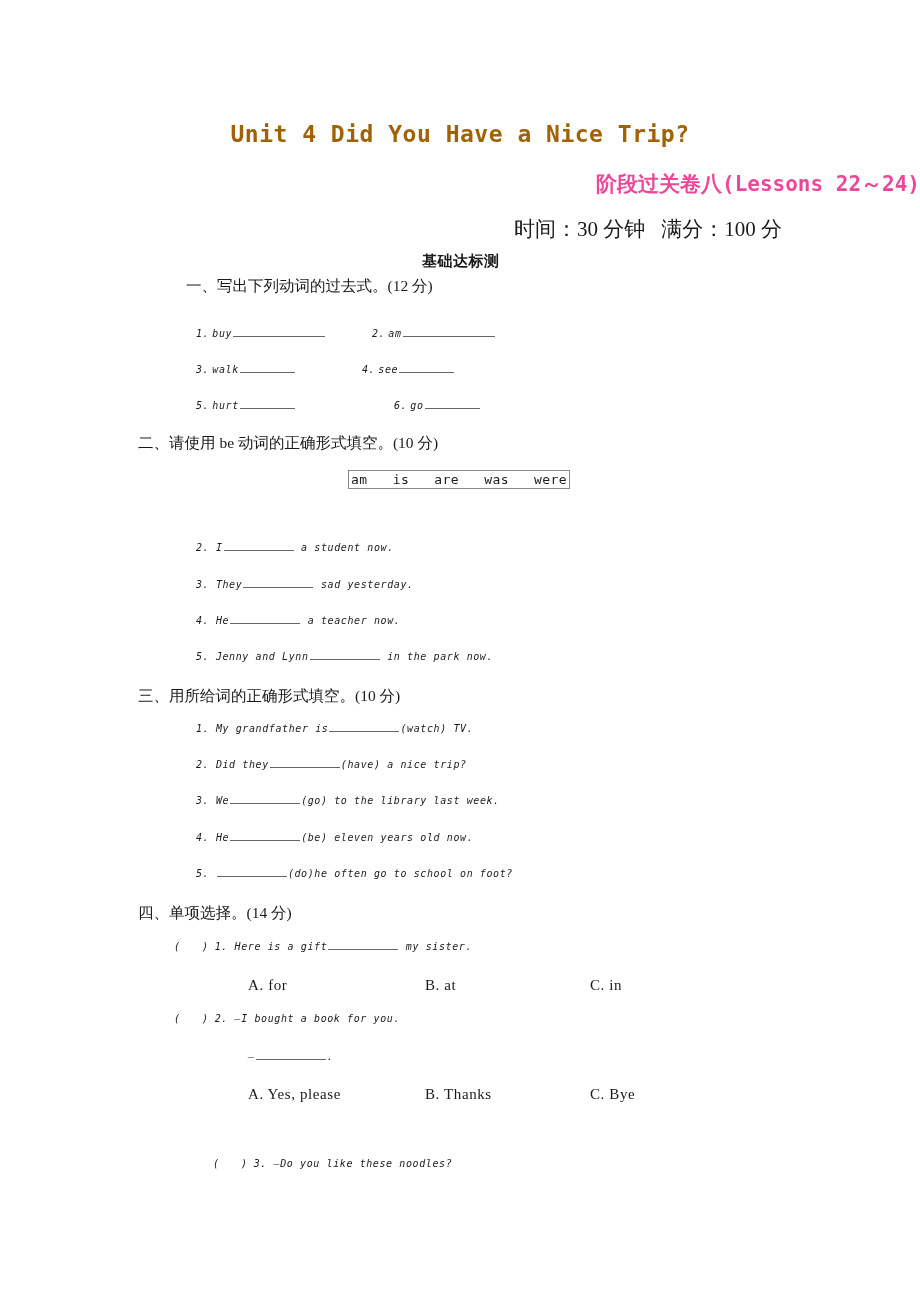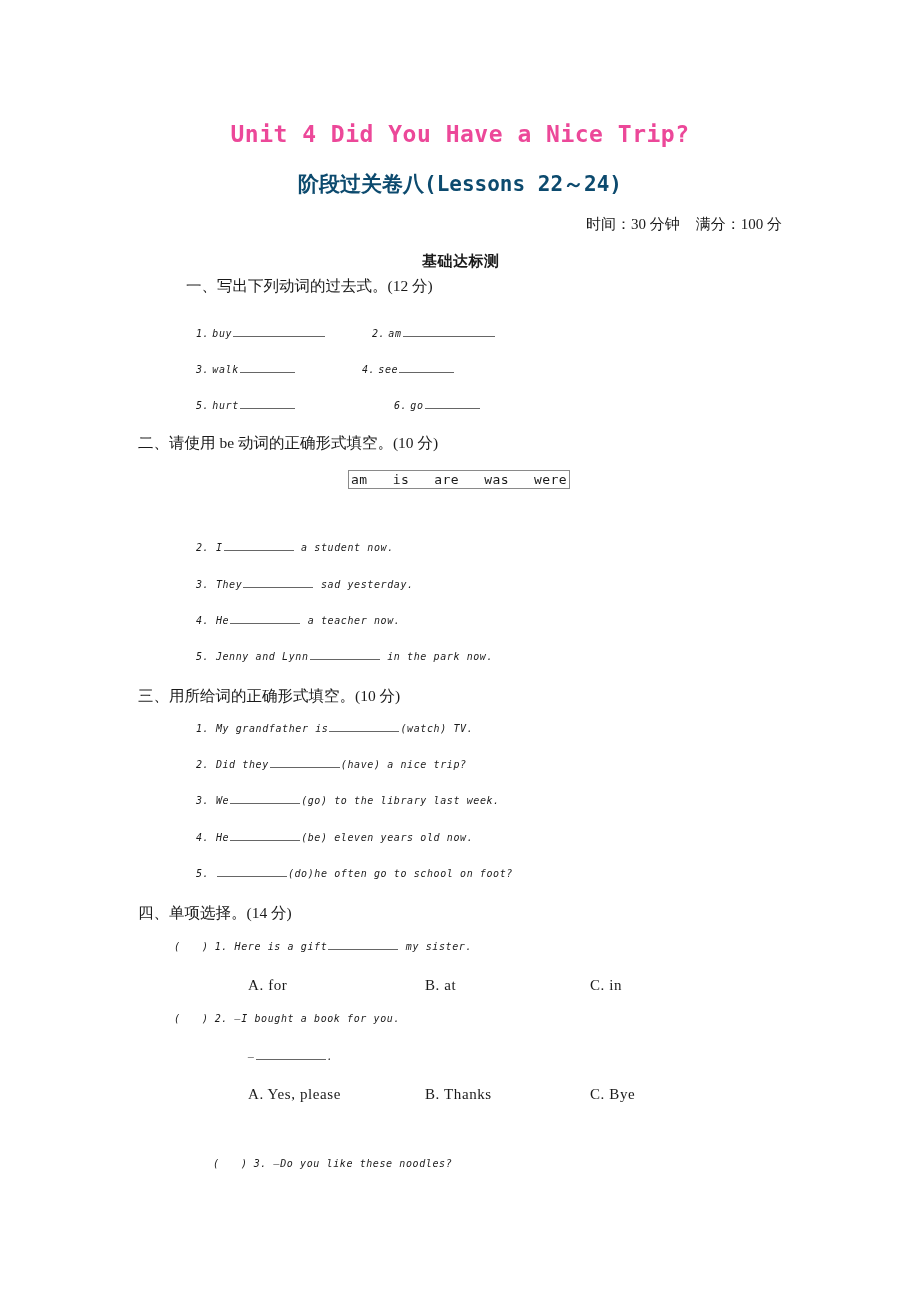--- a/index.html
+++ b/index.html
@@ -17,47 +17,47 @@
     overflow: hidden;
   }
 
   
   .title-main {
     position: absolute;
     left: 0;
     top: 121px;
     width: 920px;
     text-align: center;
-    color: #ec4899;
+    color: #a16207;
     font-family: "DejaVu Sans Mono", "Liberation Mono", monospace;
     font-size: 23px;
     font-weight: bold;
     letter-spacing: 0.5px;
     white-space: nowrap;
   }
   .title-sub {
     position: absolute;
     left: 0;
     top: 170px;
     width: 920px;
-    text-align: center;
-    color: #0c4a6e;
+    text-align: right;
+    color: #ec4899;
     font-family: "DejaVu Sans Mono", "Liberation Mono", monospace;
     font-size: 21px;
     font-weight: bold;
     white-space: nowrap;
   }
 
   .exam-meta {
     position: absolute;
     top: 215px;
     left: 0;
     width: 782px;
     text-align: right;
-    font-size: 15px;
+    font-size: 21px;
     font-family: "Liberation Serif", "DejaVu Serif", serif;
     white-space: nowrap;
   }
   .exam-meta .gap { display: inline-block; width: 16px; }
 
   .part-heading {
     position: absolute;
     top: 252px;
     left: 422px;
     font-size: 15px;

